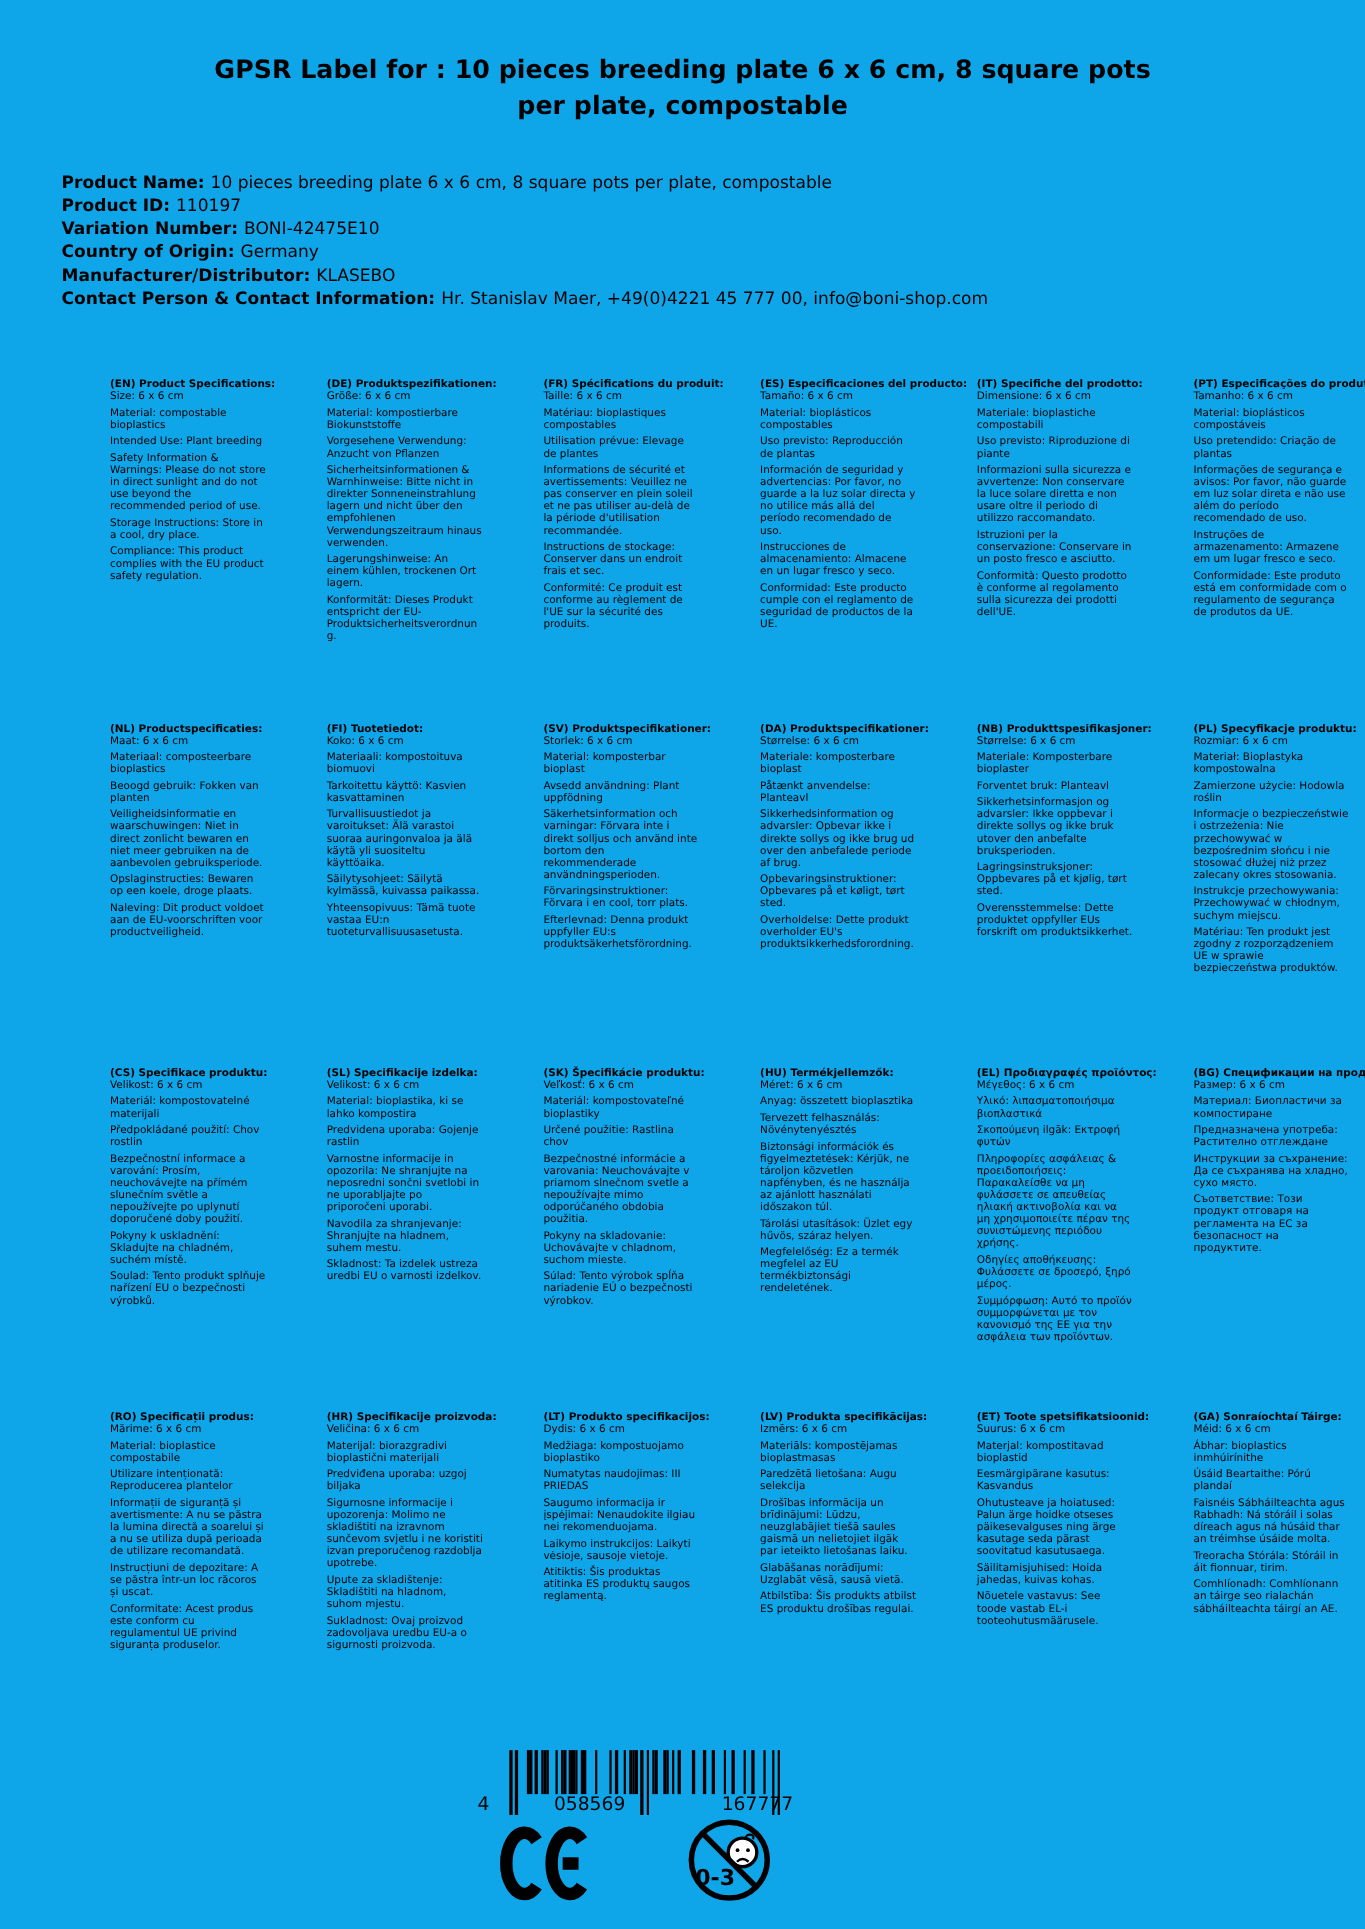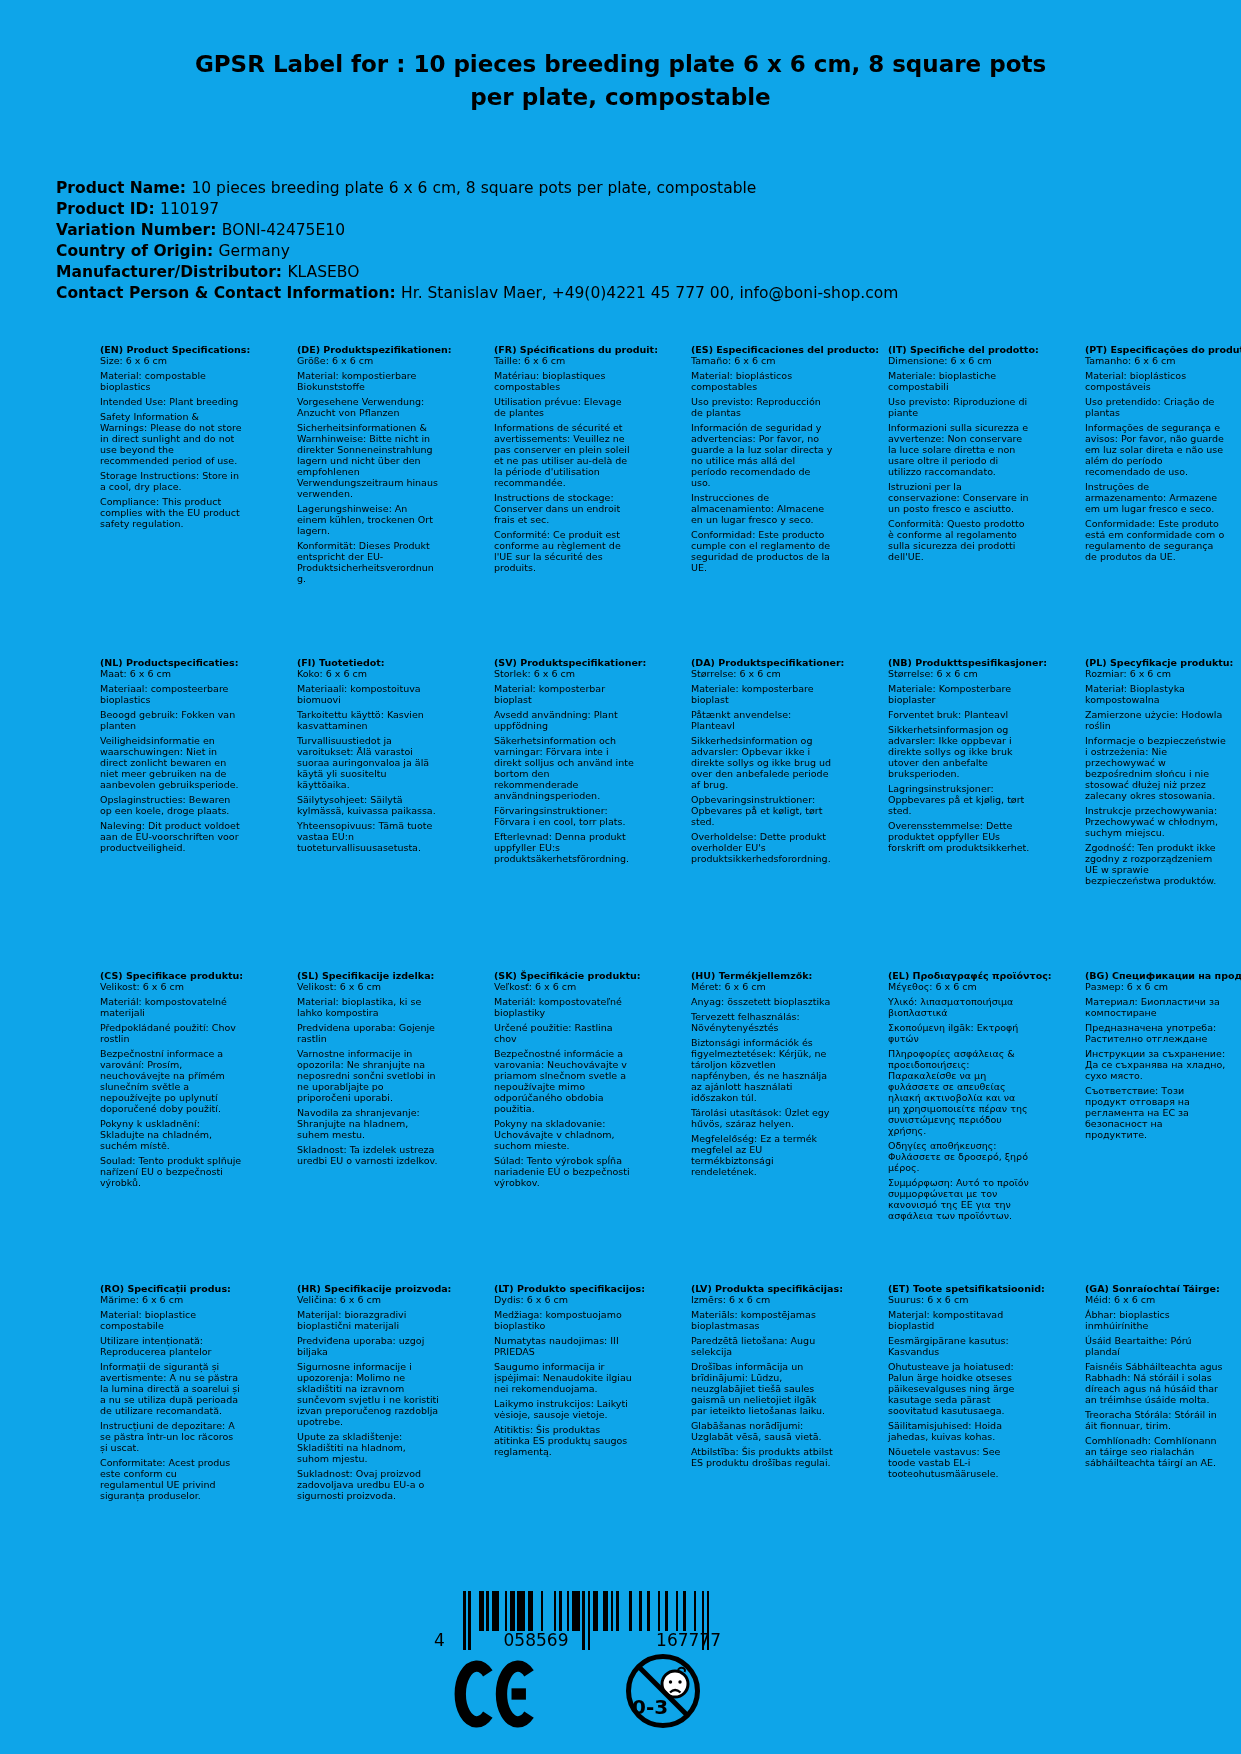--- a/index.html
+++ b/index.html
@@ -12,21 +12,21 @@
     overflow:hidden;
     margin:0 auto;
   }
   
   .title{
     position:absolute;left:0;right:0;top:48px;
     text-align:center;font-weight:bold;font-size:23px;line-height:33px;
   }
   
   .info{
-    position:absolute;left:56px;top:178px;
+    position:absolute;left:56px;top:156px;
     font-size:15.5px;line-height:21px;
   }
   .info-label{font-weight:bold;}
   .info-value{font-weight:normal;}
   
   .lang-grid{
     position:absolute;left:60px;top:344px;
     display:grid;
     grid-template-columns:repeat(6,197px);
     grid-auto-rows:313px;
@@ -234,21 +234,21 @@
   </div>
 
   <div class="lang-cell">
     <div class="lang-h">(PL) Specyfikacje produktu:</div>
     <div>
           <p class="lang-p">Rozmiar: 6 x 6 cm</p>
           <p class="lang-p">Materiał: Bioplastyka kompostowalna</p>
           <p class="lang-p">Zamierzone użycie: Hodowla roślin</p>
           <p class="lang-p">Informacje o bezpieczeństwie i ostrzeżenia: Nie przechowywać w bezpośrednim słońcu i nie stosować dłużej niż przez zalecany okres stosowania.</p>
           <p class="lang-p">Instrukcje przechowywania: Przechowywać w chłodnym, suchym miejscu.</p>
-          <p class="lang-p">Zgodność: Ten produkt ikke zgodny z rozporządzeniem UE w sprawie bezpieczeństwa produktów.</p>
+          <p class="lang-p">Matériau: Ten produkt jest zgodny z rozporządzeniem UE w sprawie bezpieczeństwa produktów.</p>
         </div>
   </div>
 
   <div class="lang-cell">
     <div class="lang-h">(CS) Specifikace produktu:</div>
     <div>
           <p class="lang-p">Velikost: 6 x 6 cm</p>
           <p class="lang-p">Materiál: kompostovatelné materijali</p>
           <p class="lang-p">Předpokládané použití: Chov rostlin</p>
           <p class="lang-p">Bezpečnostní informace a varování: Prosím, neuchovávejte na přímém slunečním světle a nepoužívejte po uplynutí doporučené doby použití.</p>

